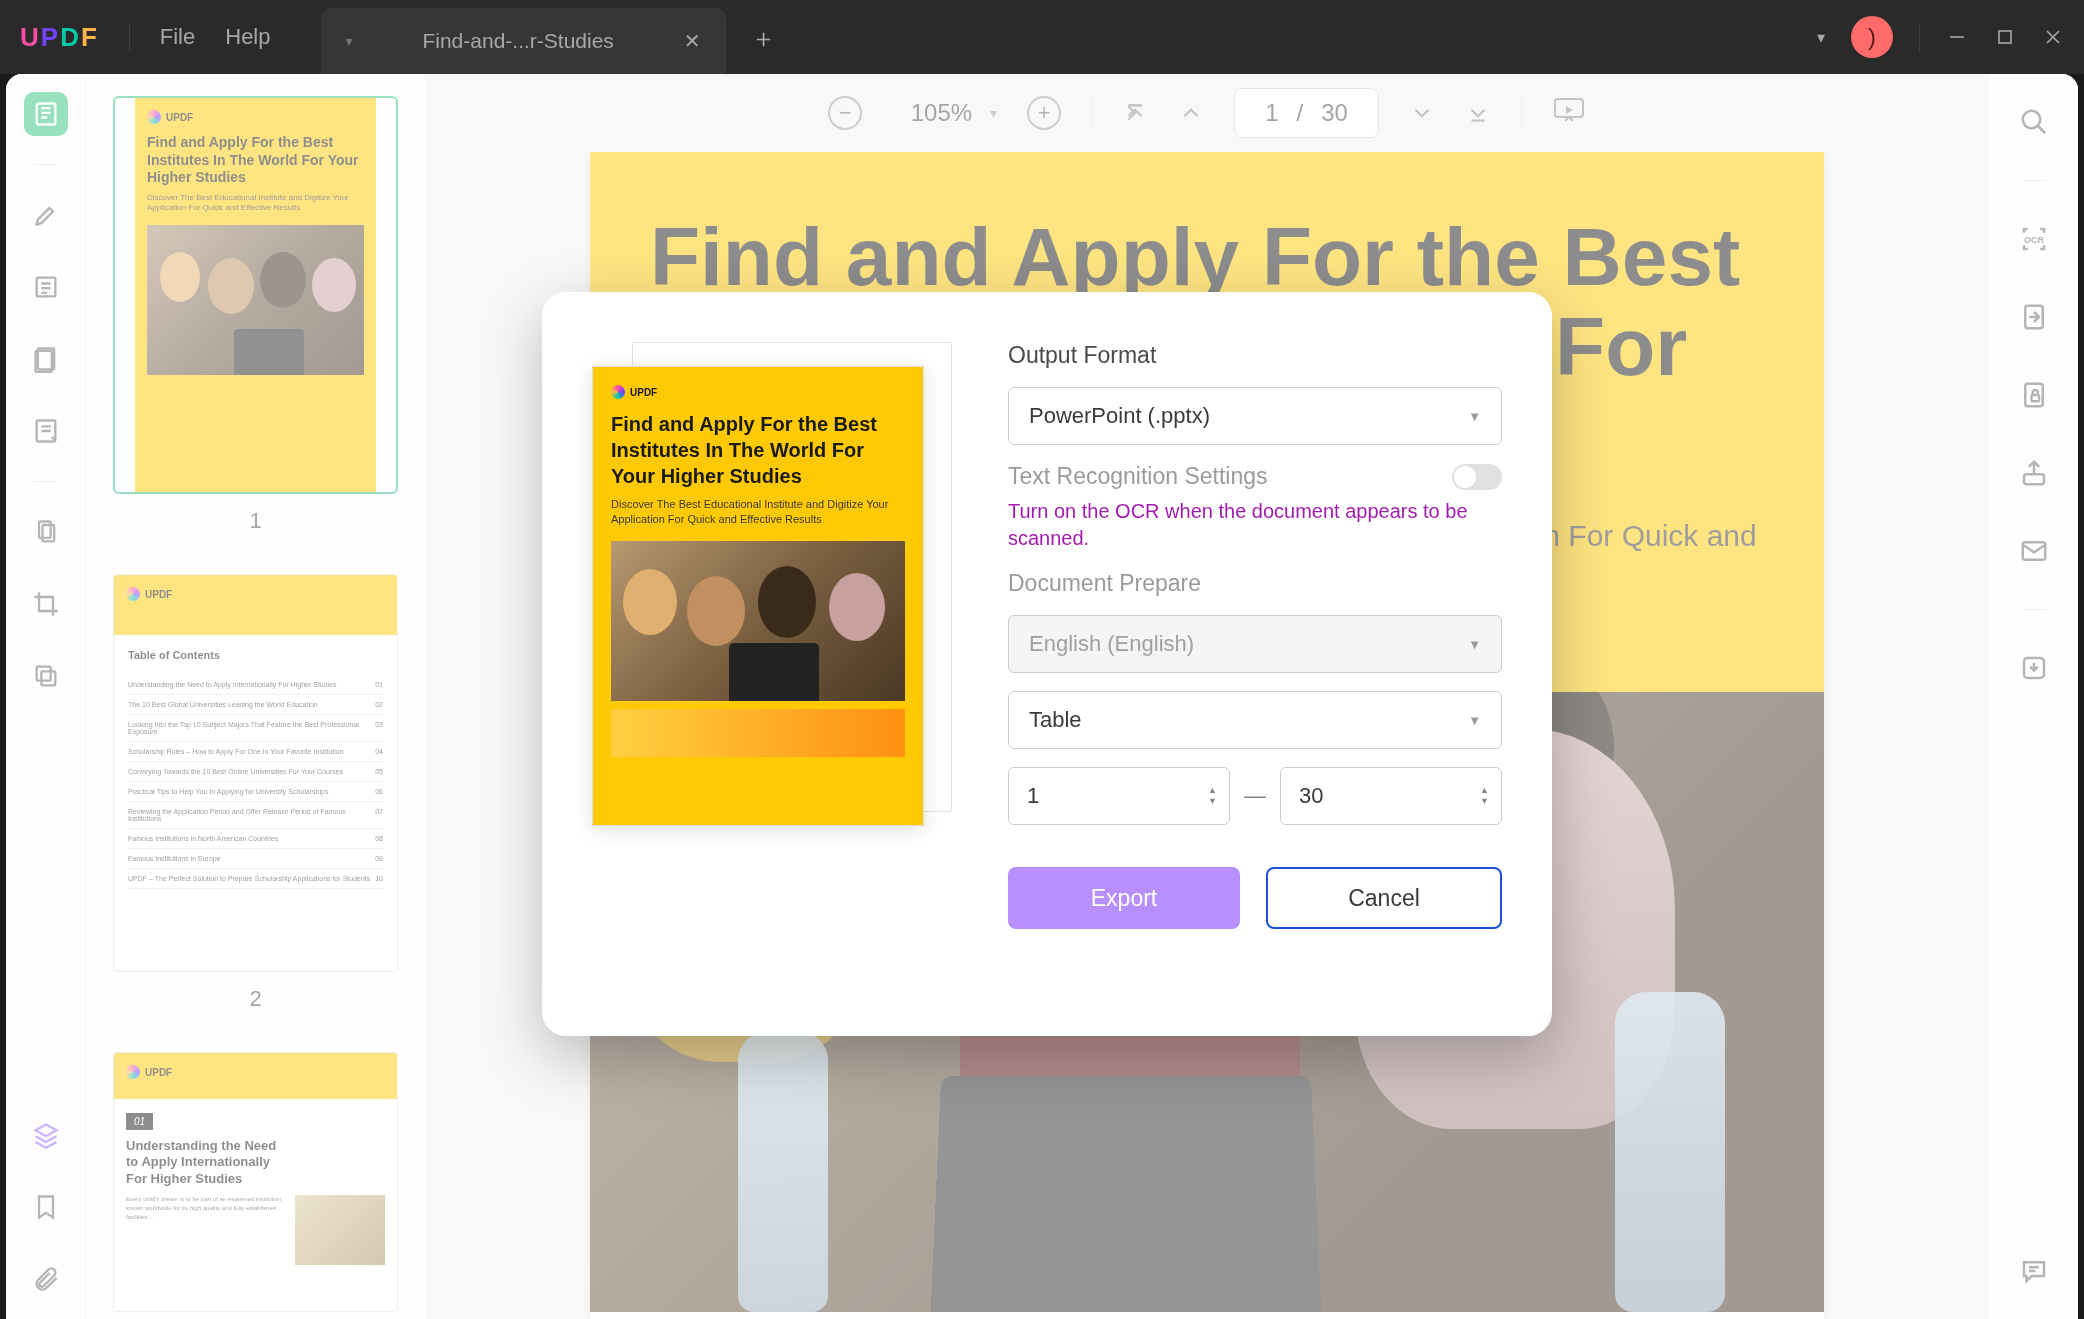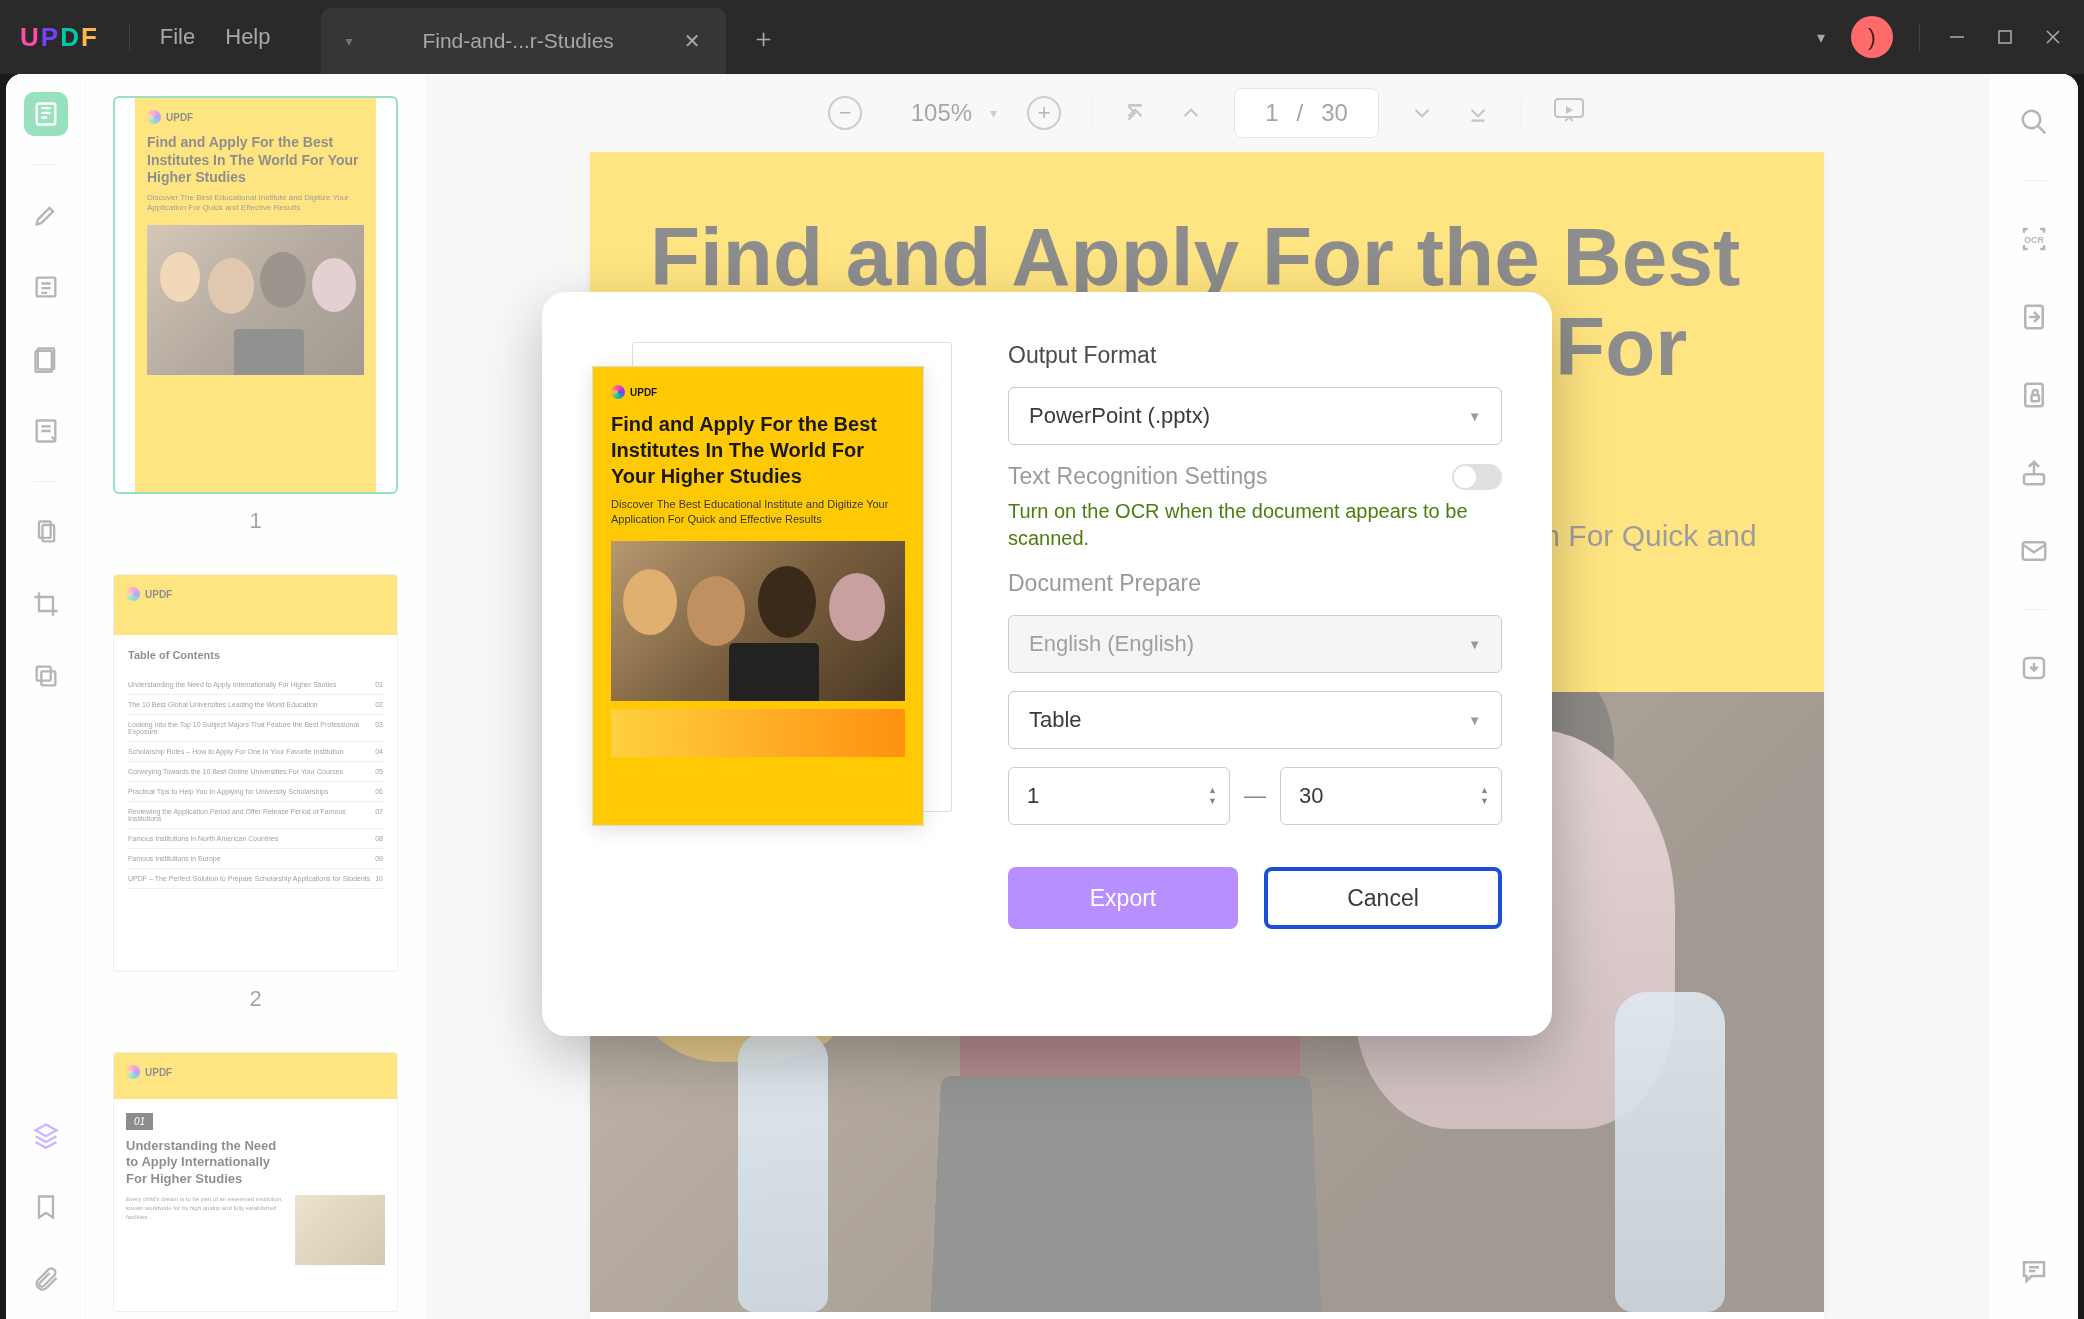--- a/index.html
+++ b/index.html
@@ -111,36 +111,36 @@
 .dlg-card-back { position:absolute; left:40px; top:0; width:320px; height:470px; background:#fff; border:1px solid #e0e0e0; border-radius:2px; }
 .dlg-card-front { position:absolute; left:0; top:24px; width:332px; height:460px; background:#fff; border:1px solid #ddd; box-shadow: 0 4px 18px rgba(0,0,0,0.12); padding:18px; }
 .dlg-ctitle { font-size:20px; font-weight:800; color:#1a1a1a; line-height:1.3; margin-top:12px; }
 .dlg-csub { font-size:11px; color:#3a3a3a; margin-top:8px; line-height:1.35; }
 .dlg-cphoto { height:160px; background: linear-gradient(135deg,#b89870,#7a6040,#4a3824); margin-top:14px; position:relative; }
 .dlg-grad { height:48px; background: linear-gradient(90deg,#ffd040,#ff9010); margin-top:8px; }
 
 .dlg-form { flex:1; display:flex; flex-direction:column; gap:18px; }
 .lbl { font-size:23px; color:#4a4a4a; }
 .lbl.disabled { color:#9a9a9a; }
-.desc { font-size:20px; color:#4d7c0f; line-height:1.35; margin-top:-10px; }
+.desc { font-size:20px; color:#a21caf; line-height:1.35; margin-top:-10px; }
 .sel { height:58px; border:1px solid #ccc; border-radius:6px; display:flex; align-items:center; justify-content:space-between; padding:0 20px; font-size:22px; color:#3a3a3a; background:#fff; }
 .sel.disabled { background:#f5f5f5; color:#a0a0a0; }
 .sel .caret { color:#9a9a9a; font-size:13px; }
 .row-hdr { display:flex; align-items:center; justify-content:space-between; }
 .toggle { width:50px; height:26px; background:#e0e0e0; border-radius:13px; position:relative; }
 .toggle::after { content:''; position:absolute; left:2px; top:2px; width:22px; height:22px; border-radius:50%; background:#fff; }
 .range-row { display:flex; align-items:center; gap:14px; }
 .numbox { flex:1; height:58px; border:1px solid #ccc; border-radius:6px; display:flex; align-items:center; padding:0 12px 0 18px; font-size:22px; color:#3a3a3a; background:#fff; justify-content:space-between; }
 .spins { display:flex; flex-direction:column; gap:2px; }
 .spins span { font-size:9px; color:#888; line-height:1; }
 .dash { color:#888; font-size:22px; }
 .btn-row { display:flex; gap:26px; margin-top:24px; }
 .btn { flex:1; height:62px; border-radius:8px; display:flex; align-items:center; justify-content:center; font-size:23px; }
 .btn.primary { background:#b78fff; color:#fff; }
-.btn.secondary { background:#fff; border:4px solid #1d4ed8; color:#3a3a3a; }
+.btn.secondary { background:#fff; border:2px solid #1d4ed8; color:#3a3a3a; }
 
 .updf-mark { width:14px; height:14px; border-radius:50%; background: conic-gradient(#ff4da6, #7043ff, #00c9a7, #ffb44d, #ff4da6); }
 
 
 .sm-p { position:absolute; border-radius:50%; }
 </style>
 </head>
 <body>
 
 <div class="app">

